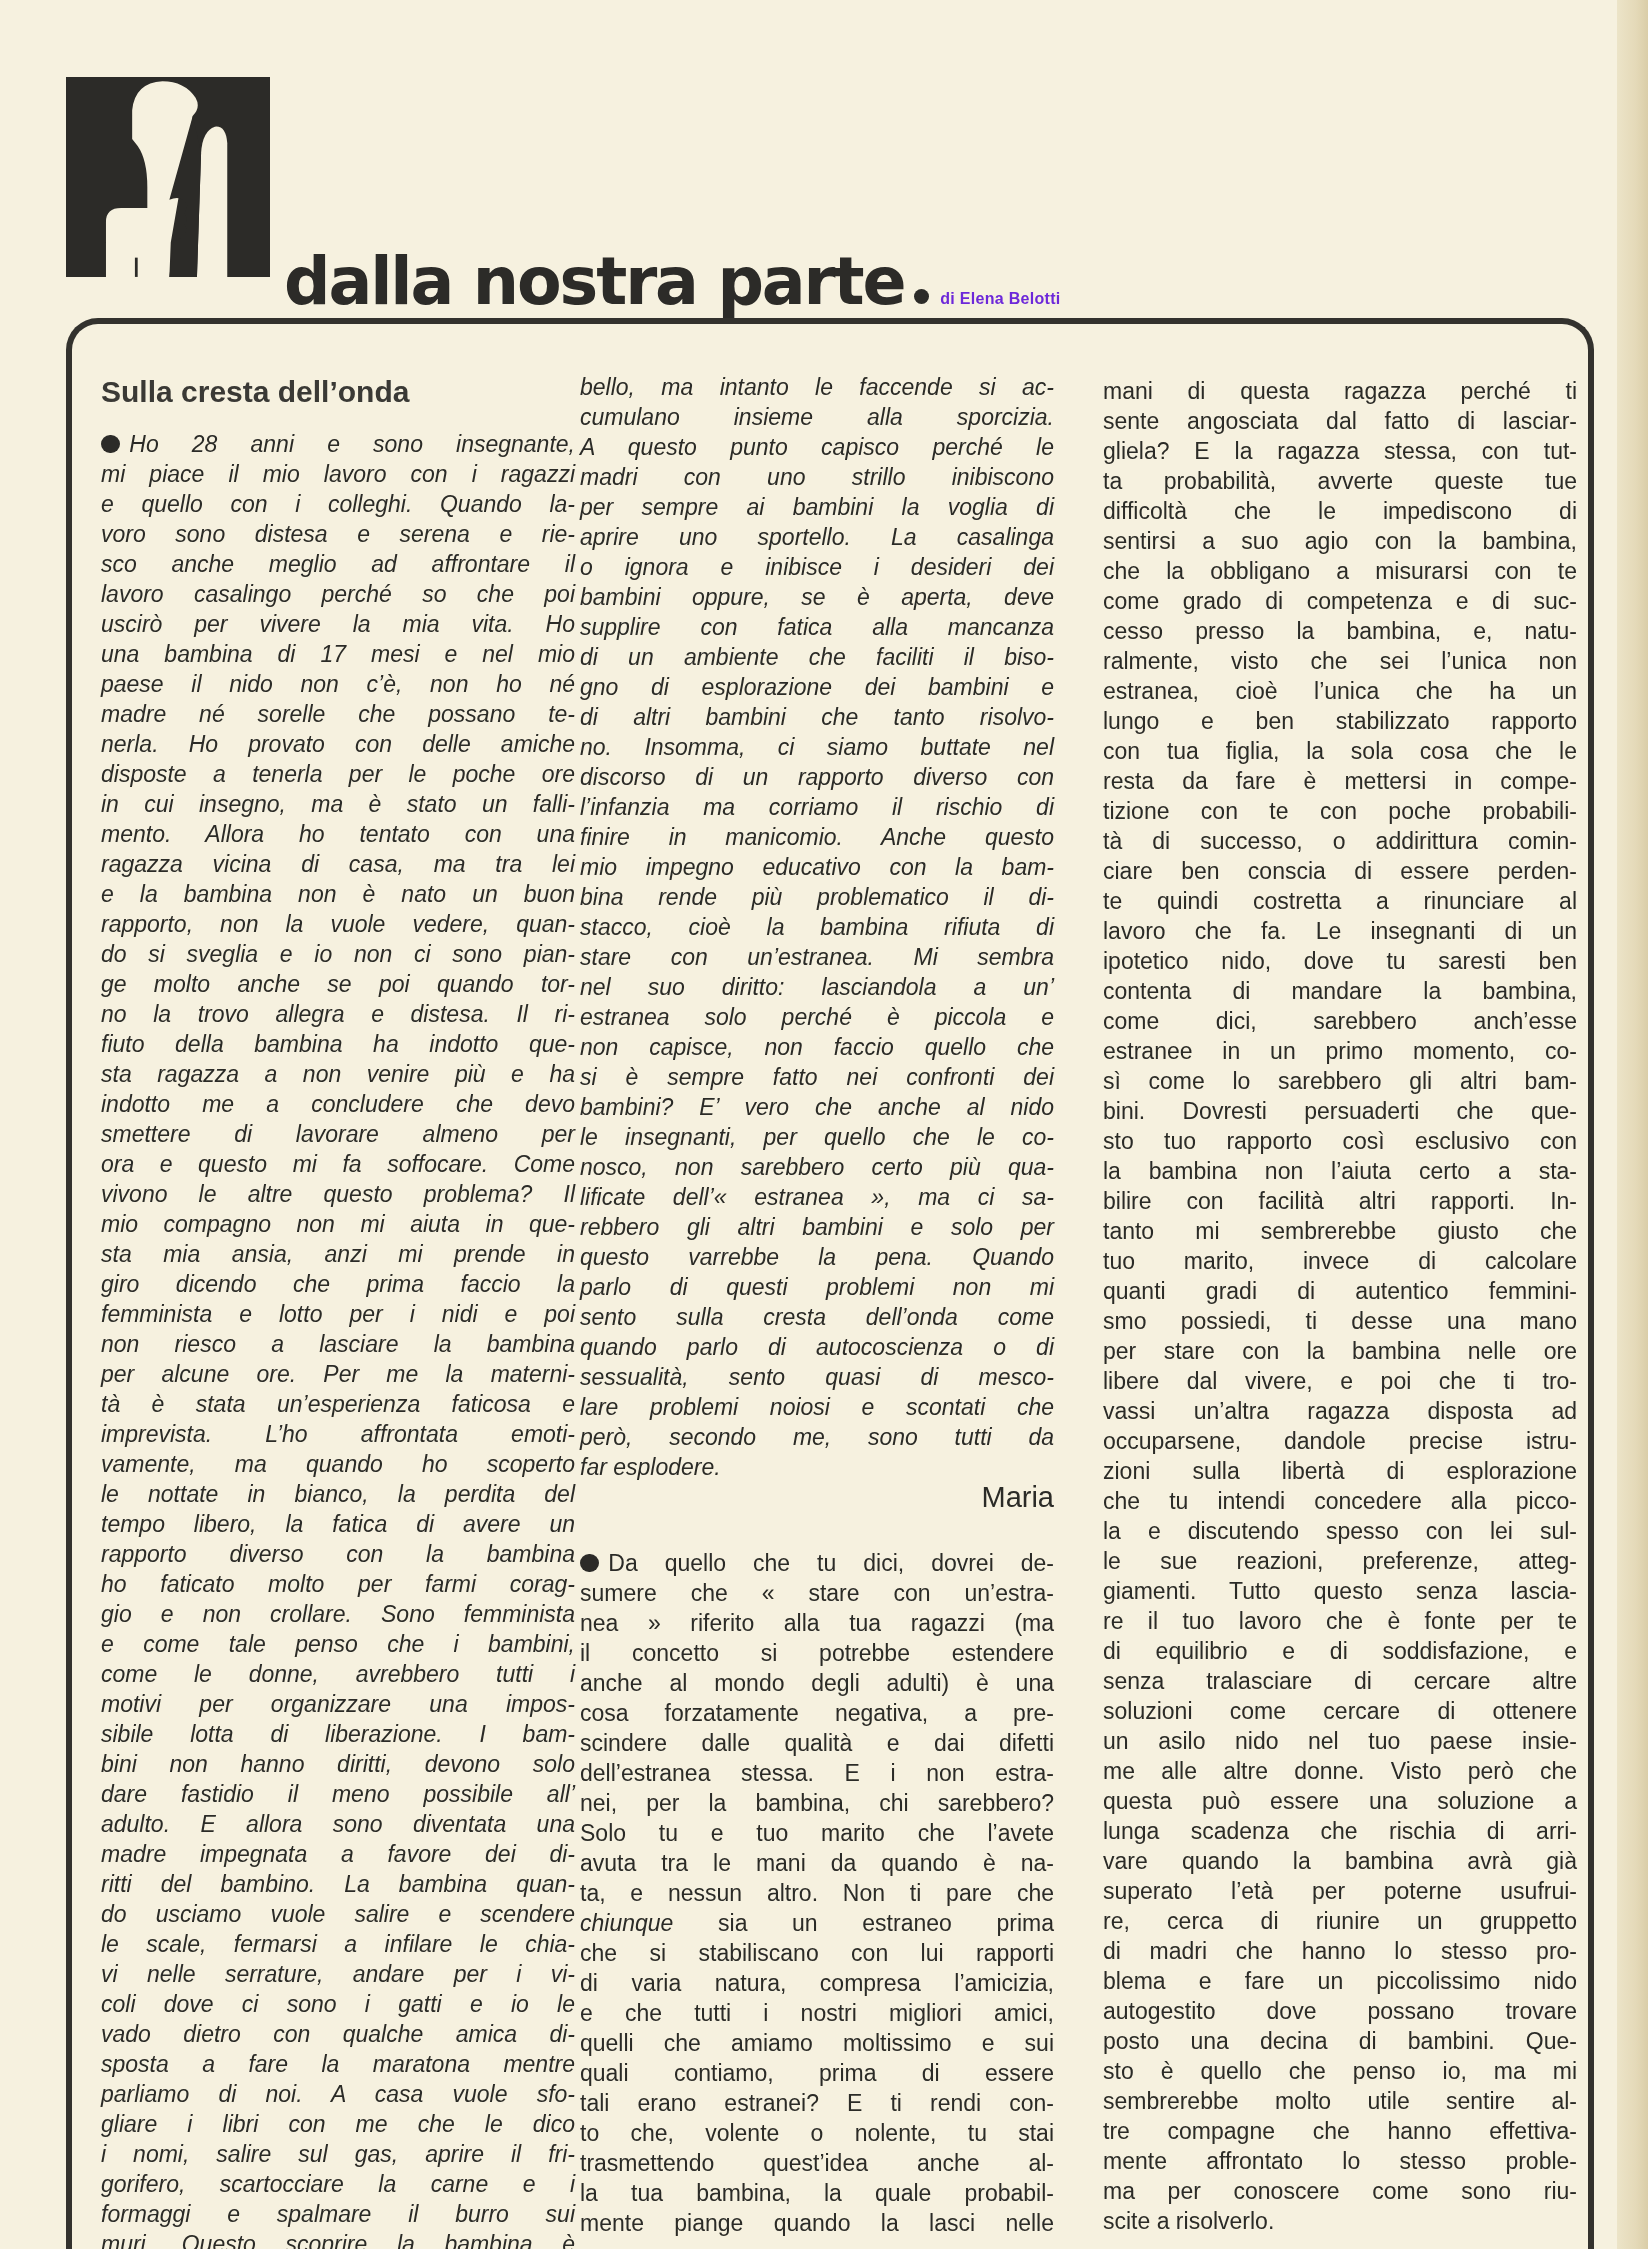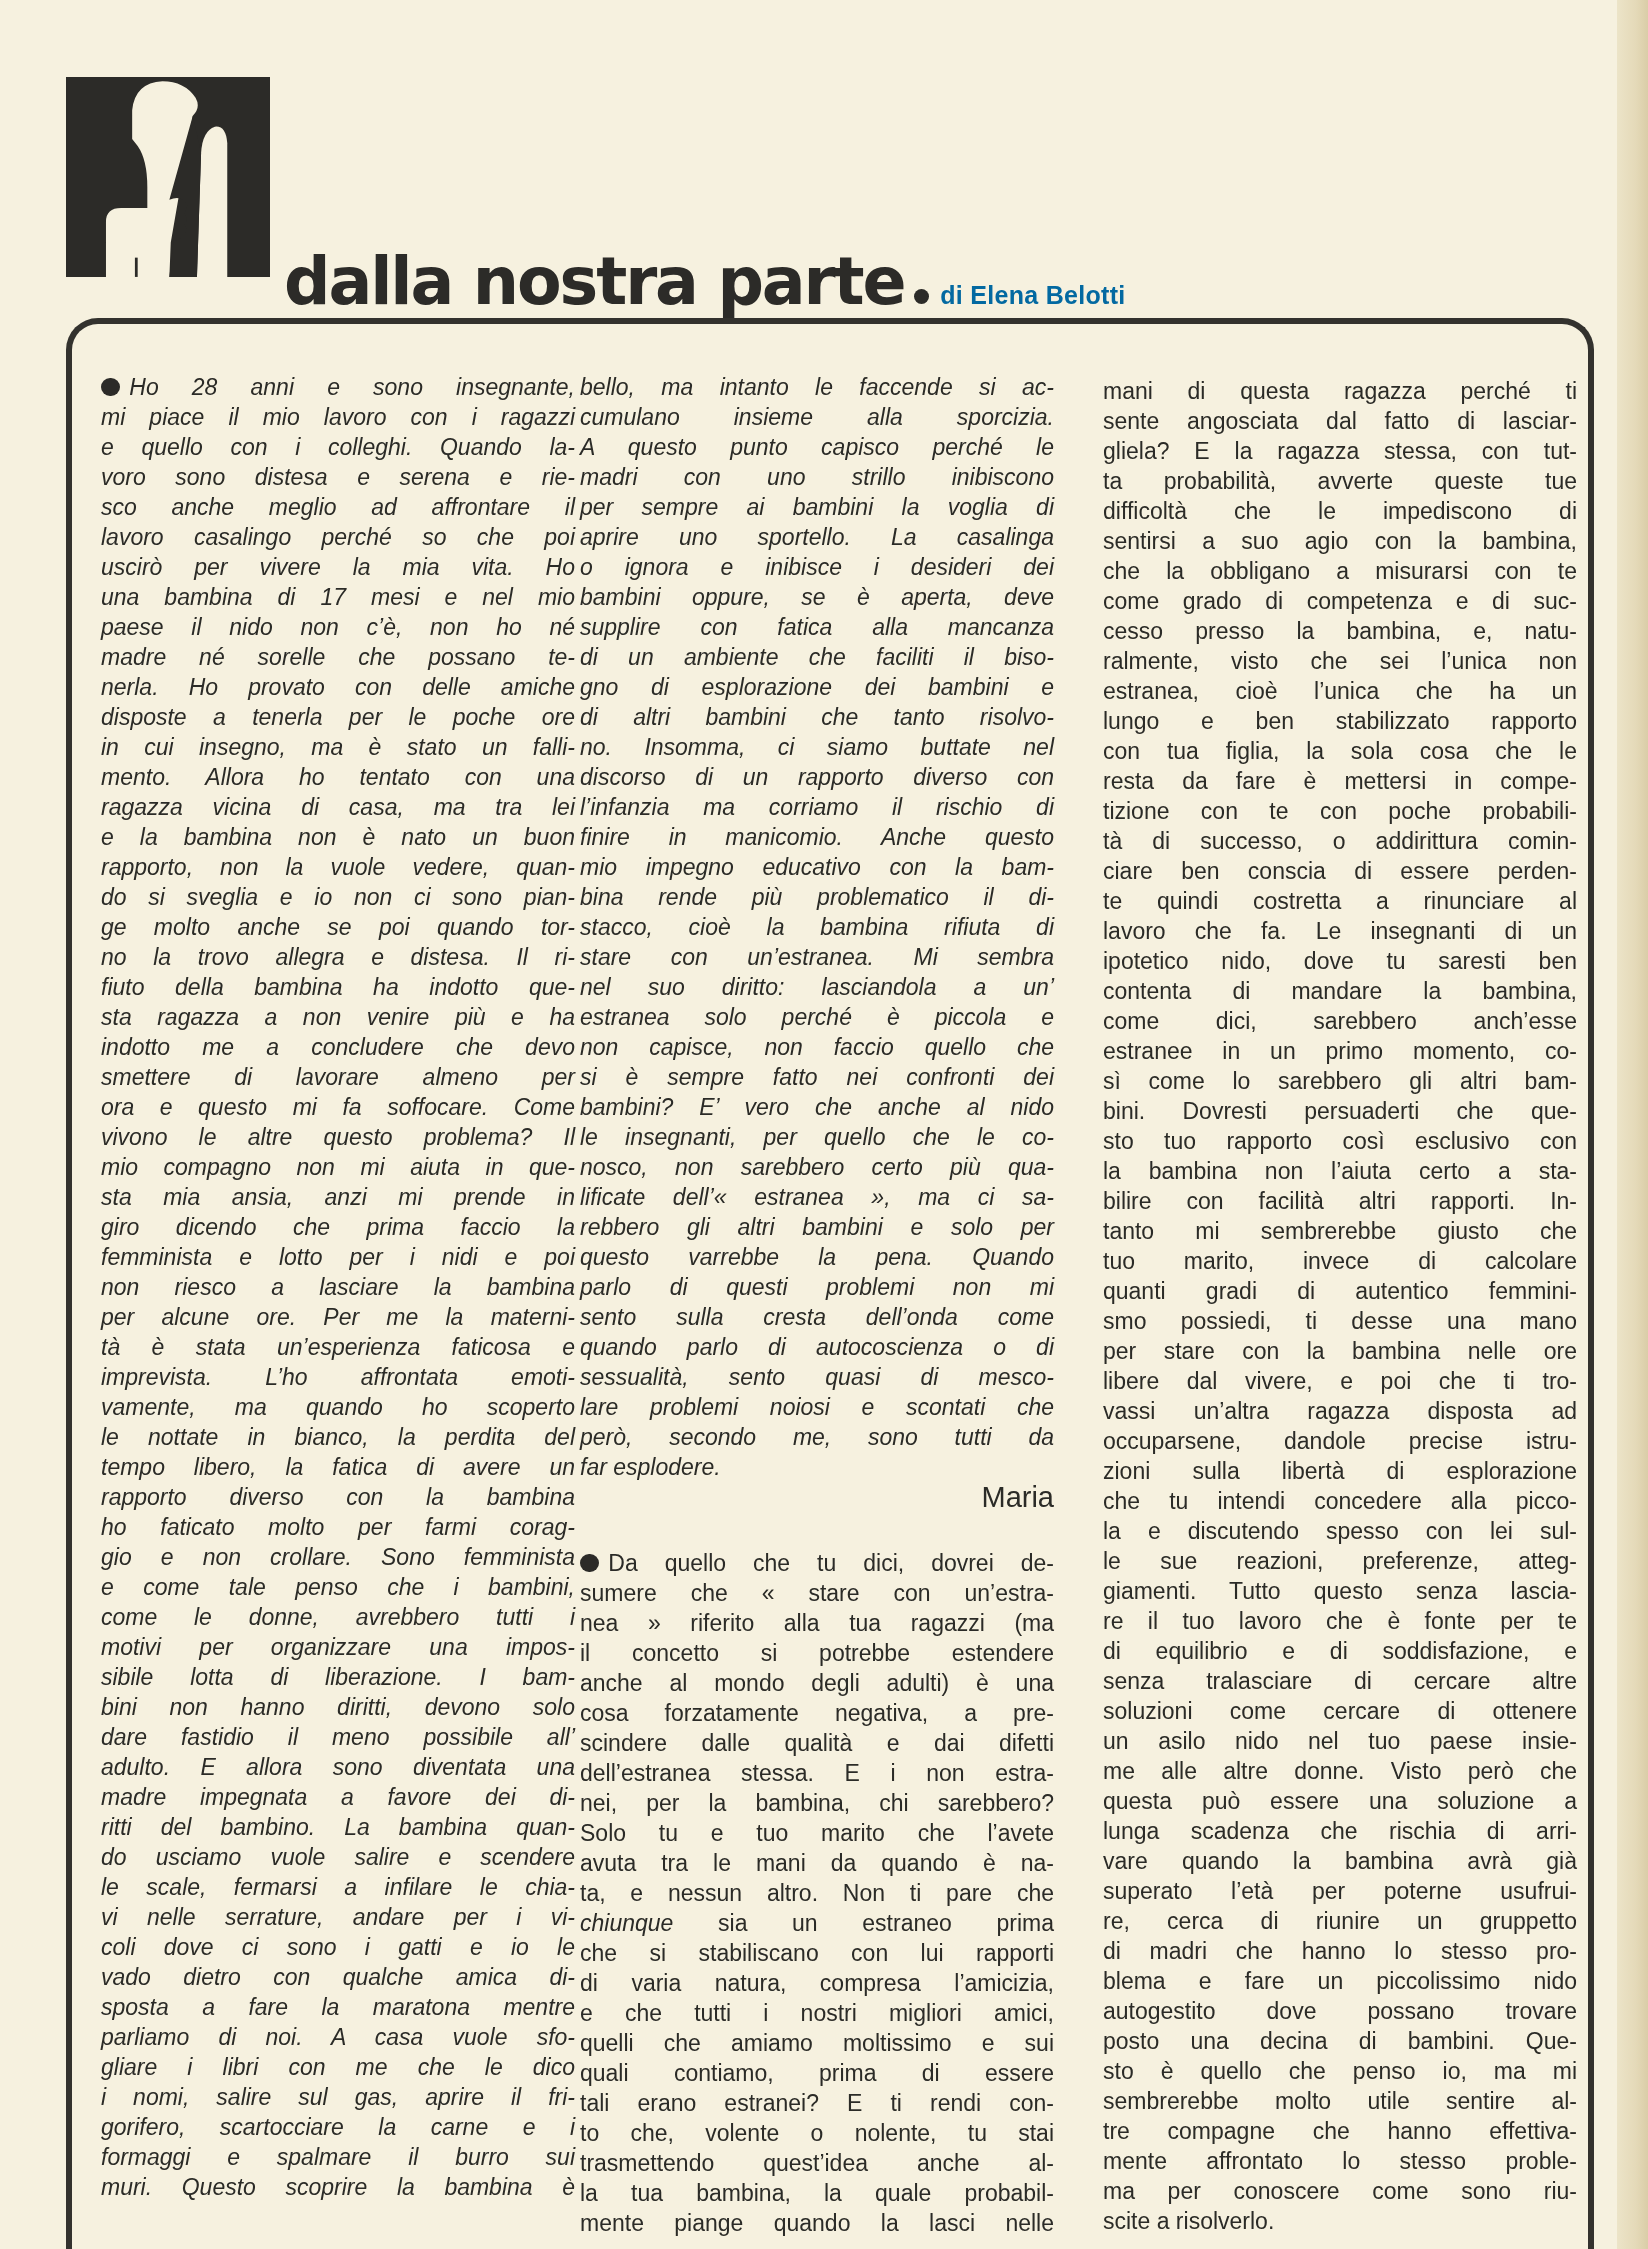--- a/index.html
+++ b/index.html
@@ -26,21 +26,21 @@
   .masthead .title {
     font-family: "DejaVu Sans", sans-serif; font-weight: bold;
     font-size: 65px; letter-spacing: -2.1px; color: #2c2b28;
   }
   .masthead .dot {
     display: inline-block; width: 15px; height: 15px; border-radius: 50%;
     background: #2c2b28; margin: 0 11px 0 9.7px;
   }
   .masthead .byline {
     font-family: "Liberation Sans", sans-serif; font-weight: bold;
-    font-size: 25px; color: #0369a1; letter-spacing: 0.3px; text-align: right;
+    font-size: 16px; color: #6d28d9; letter-spacing: 0.3px; text-align: right;
   }
   .frame {
     position: absolute; left: 66px; top: 318px; width: 1516px; height: 1999px;
     border: 6.2px solid #33322e; border-bottom: none;
     border-radius: 32px 32px 0 0;
   }
   .col {
     position: absolute; top: 0; width: 474px;
   }
   .col1 { left: 101px; top: 372px; }
@@ -86,20 +86,21 @@
 
 <div class="masthead">
   <span class="title">dalla nostra parte</span>
   <span class="dot"></span>
   <span class="byline">di Elena Belotti</span>
 </div>
 
 <div class="frame"></div>
 
 <div class="col col1">
+  <div class="heading">Sulla cresta dell’onda</div>
   <div id="col1-lines">
       <div class="line it"><span class="bullet"></span>Ho 28 anni e sono insegnante,</div>
       <div class="line it">mi piace il mio lavoro con i ragazzi</div>
       <div class="line it">e quello con i colleghi. Quando la-</div>
       <div class="line it">voro sono distesa e serena e rie-</div>
       <div class="line it">sco anche meglio ad affrontare il</div>
       <div class="line it">lavoro casalingo perché so che poi</div>
       <div class="line it">uscirò per vivere la mia vita. Ho</div>
       <div class="line it">una bambina di 17 mesi e nel mio</div>
       <div class="line it">paese il nido non c’è, non ho né</div>

